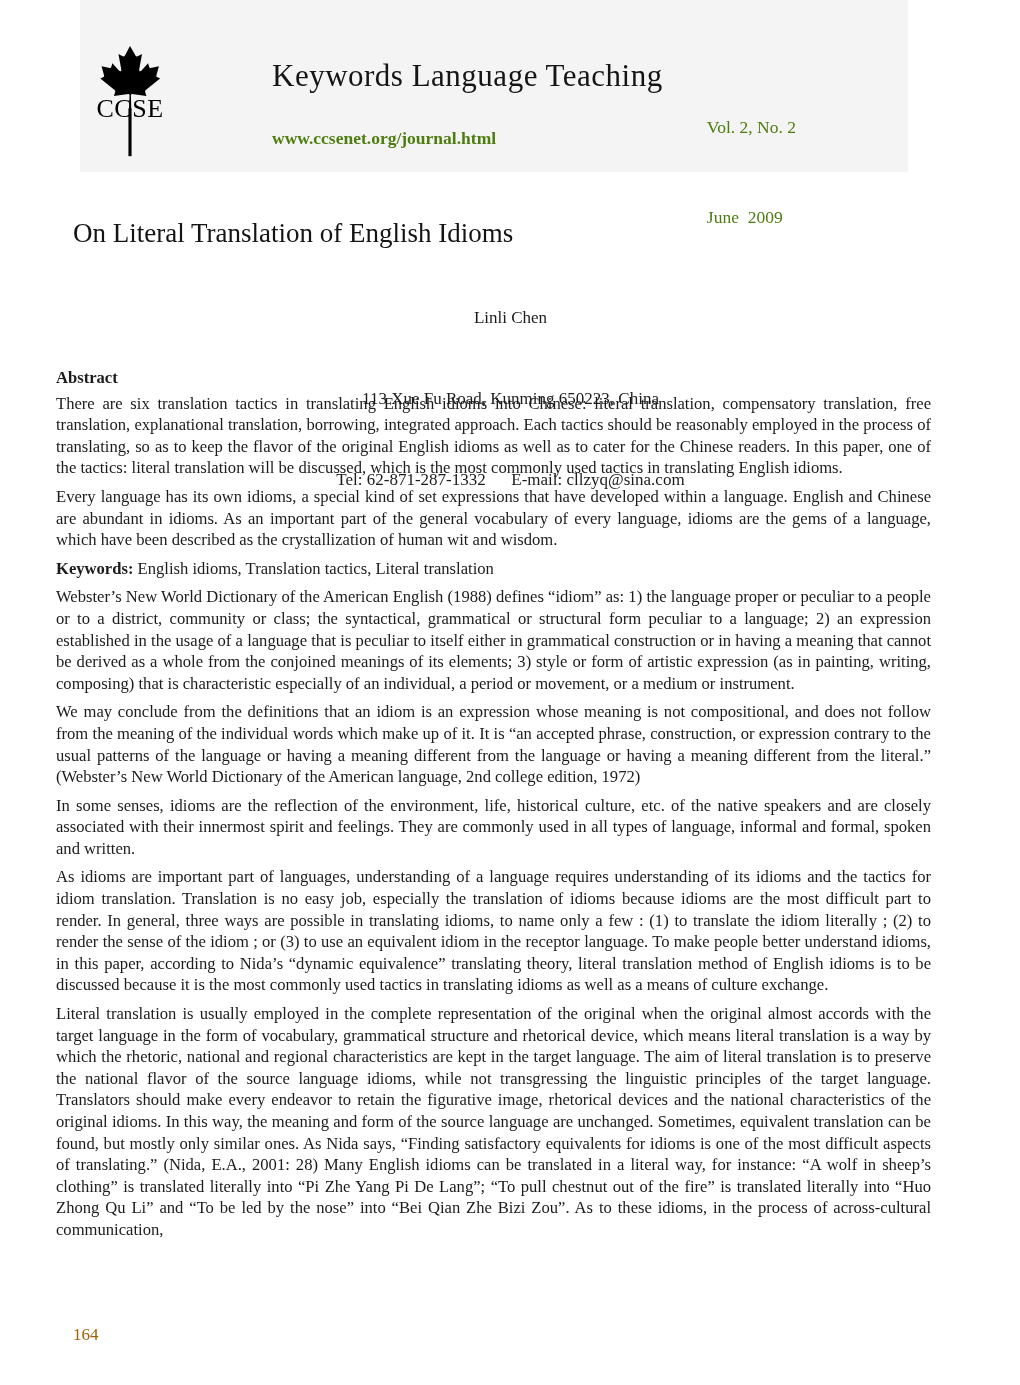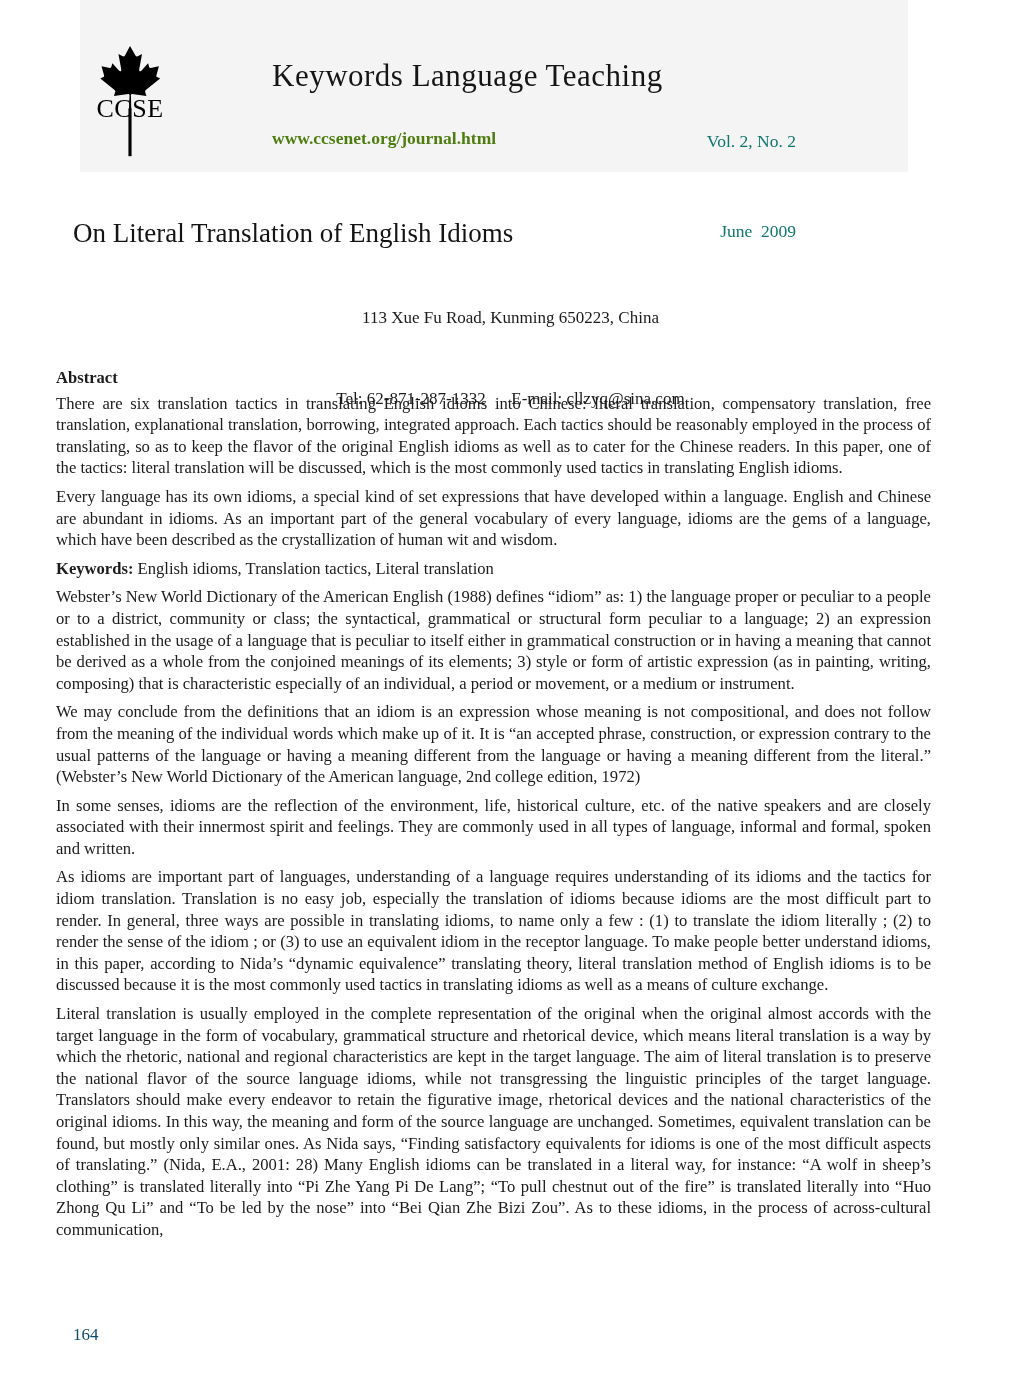--- a/index.html
+++ b/index.html
@@ -28,22 +28,22 @@
   }
   .journal-title {
     position: absolute; left: 192px; top: 58px;
     font-size: 31px; color: #151515; letter-spacing: 0.5px;
   }
   .journal-url {
     position: absolute; left: 192px; top: 128px;
     font-size: 17.5px; font-weight: bold; color: #4d7c0f;
   }
   .header-right {
-    position: absolute; right: 112px; top: 66px;
-    text-align: right; font-size: 17.5px; line-height: 30px; color: #0f766e;
+    position: absolute; right: 112px; top: 52px;
+    text-align: left; font-size: 17.5px; line-height: 30px; color: #4d7c0f;
     white-space: pre;
   }
 
   
   .article-title {
     position: absolute; left: 73px; width: 875px; top: 200px;
     text-align: left; font-size: 27px; font-weight: normal; color: #141414;
   }
   .author-block {
     position: absolute; left: 73px; width: 875px; top: 250px;
@@ -55,21 +55,21 @@
   .main {
     position: absolute; left: 56px; top: 359px; width: 875px;
     font-size: 16.6px; line-height: 21.6px; color: #1b1b1b;
   }
   .main p { margin: 0 0 7px 0; text-align: justify; }
   .heading { font-weight: bold; text-align: left !important; margin: 8px 0 4px 0 !important; }
   .it { }
   b.kw { font-weight: bold; }
 
   .page-number {
-    position: absolute; left: 73px; top: 1325px; font-size: 17px; color: #0c4a6e;
+    position: absolute; left: 73px; top: 1325px; font-size: 17px; color: #a16207;
   }
 </style>
 </head>
 <body>
 
 <div class="page">
 
   <div class="header-box">
     <div class="logo" style="left:4px; top:46px;">
       <span>
@@ -83,20 +83,21 @@
     <div class="journal-title">Keywords Language Teaching</div>
     <div class="journal-url">www.ccsenet.org/journal.html</div>
     <div class="header-right">
       <div>Vol. 2, No. 2</div>
       <div>June  2009</div>
     </div>
   </div>
 
   <h1 class="article-title">On Literal Translation of English Idioms</h1>
   <div class="author-block">
+    <div>Linli Chen</div>
     <div>113 Xue Fu Road, Kunming 650223, China</div>
     <div>Tel: 62-871-287-1332      E-mail: cllzyq@sina.com</div>
   </div>
 
   <div class="main">
     <p class="heading">Abstract</p>
     <p>There are six translation tactics in translating English idioms into Chinese: literal translation, compensatory translation, free translation, explanational translation, borrowing, integrated approach. Each tactics should be reasonably employed in the process of translating, so as to keep the flavor of the original English idioms as well as to cater for the Chinese readers. In this paper, one of the tactics: literal translation will be discussed, which is the most commonly used tactics in translating English idioms.</p>
 
     <p>Every language has its own idioms, a special kind of set expressions that have developed within a language. English and Chinese are abundant in idioms. As an important part of the general vocabulary of every language, idioms are the gems of a language, which have been described as the crystallization of human wit and wisdom.</p>
 

